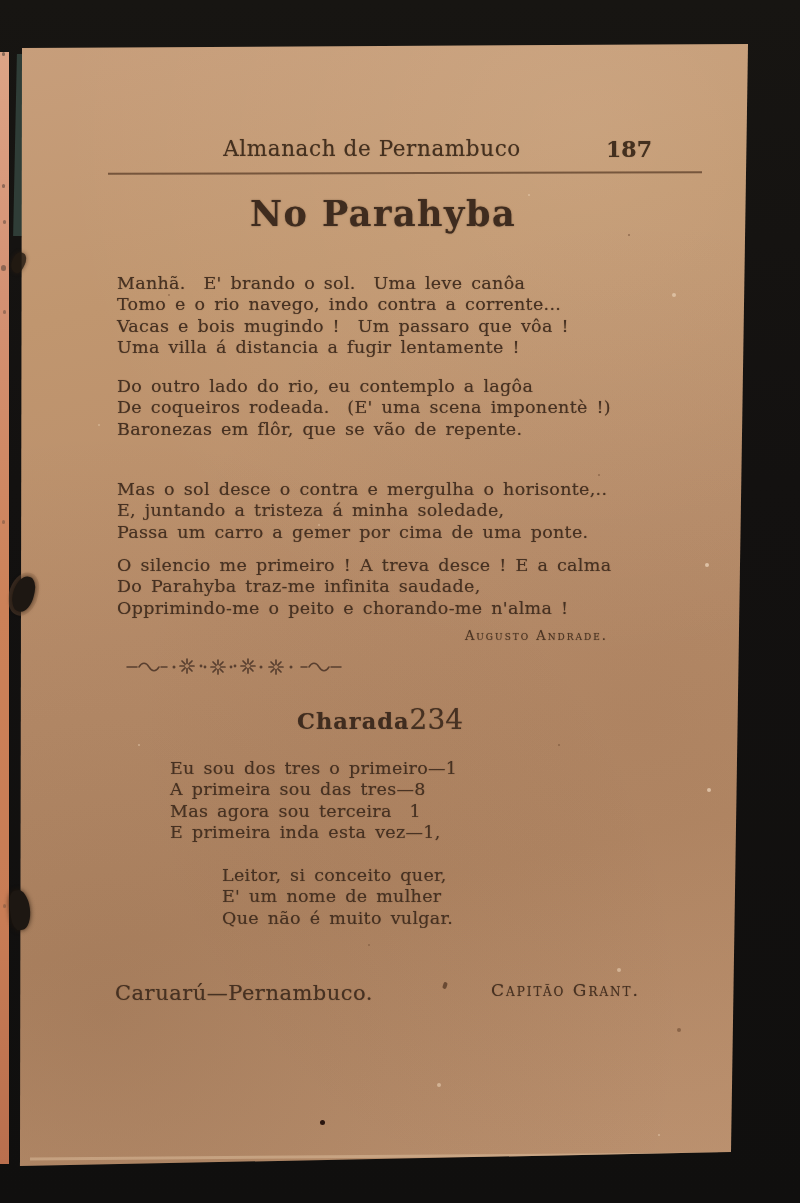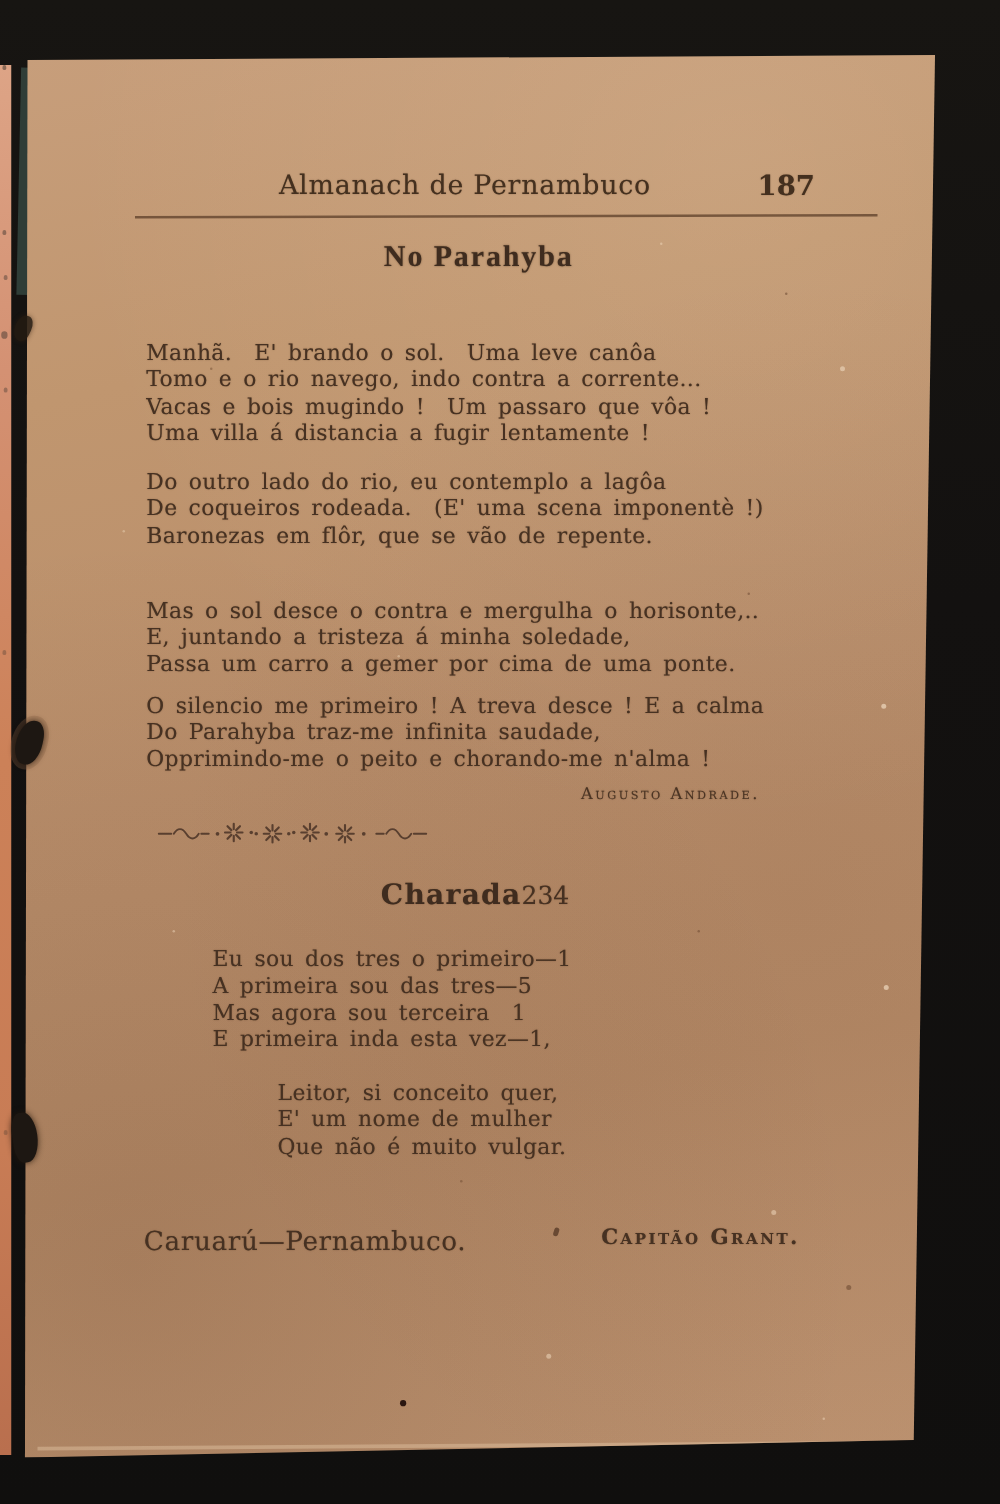--- a/index.html
+++ b/index.html
@@ -69,43 +69,42 @@
     top:92px;left:0;width:100%;text-align:center;transform:translateX(-11px);
     font-size:21.5px;font-weight:normal;letter-spacing:.6px;color:#44301f;
   }
   .hdr-num{top:92px;right:96px;font-size:22px;font-weight:bold;color:#44301f;}
   .hdr-rule{
     position:absolute;top:128px;left:90px;width:594px;height:2px;
     background:rgba(88,58,38,.72);transform:rotate(-0.15deg);
   }
   .poem-title{
     top:149px;left:0;width:100%;text-align:center;
-    font-size:24px;font-weight:bold;letter-spacing:1.5px;color:#3f2c1f;
+    font-size:35px;font-weight:bold;letter-spacing:1.5px;color:#3f2c1f;
     text-shadow:0 0 1.5px rgba(60,38,20,.6);
-    font-family:Liberation Serif, serif;
   }
   .stanza{font-size:17.5px;line-height:21.4px;letter-spacing:.3px;word-spacing:3px;}
   .stanza .line{white-space:pre;}
   .s1{top:229px;left:99px;}
   .s2{top:332px;left:99px;}
   .s3{top:435px;left:99px;}
   .s4{top:511px;left:99px;}
   .author{
     top:584px;right:140px;font-size:13px;font-variant:small-caps;
     letter-spacing:2px;color:#4a3424;
   }
   .divider{position:absolute;top:610px;left:107px;width:220px;height:26px;opacity:.85;}
   .charada-head{top:659px;left:0;width:100%;text-align:center;transform:translateX(-3px);}
   .charada-word{font-size:22.5px;font-weight:bold;letter-spacing:1px;color:#3f2c1f;}
-  .charada-num{font-size:20px;margin-left:0;color:#463122;}
+  .charada-num{font-size:28px;margin-left:0;color:#463122;}
   .c1{top:714px;left:152px;}
   .c2{top:821px;left:204px;}
   .footer-left{top:937px;left:97px;font-size:21px;letter-spacing:.5px;word-spacing:2px;}
   .footer-right{
-    top:936px;right:108px;font-size:17px;font-variant:small-caps;letter-spacing:2px;font-weight:bold;
+    top:936px;right:108px;font-size:17px;font-variant:small-caps;letter-spacing:2px;
   }
   
   .staple{position:absolute;background:#1d1712;box-shadow:0 0 5px rgba(35,22,12,.85);}
   .staple-top{
     left:13px;top:576px;width:21px;height:36px;border-radius:60% 40% 55% 45%;
     transform:rotate(12deg);
     box-shadow:0 0 5px rgba(35,22,12,.85),0 0 0 4px rgba(140,100,70,.3);
   }
   .staple-bottom{
     left:10px;top:890px;width:20px;height:40px;border-radius:45% 55% 60% 40%;
@@ -202,21 +201,21 @@
       <use href="#star" x="123" y="12"></use>
       <use href="#star" x="151" y="13"></use>
     </svg>
 
     <div class="txt charada-head">
       <span class="charada-word">Charada</span><span class="charada-num">234</span>
     </div>
 
     <div class="txt stanza c1">
       <div class="line">Eu sou dos tres o primeiro—1</div>
-      <div class="line">A primeira sou das tres—5</div>
+      <div class="line">A primeira sou das tres—8</div>
       <div class="line">Mas agora sou terceira  1</div>
       <div class="line">E primeira inda esta vez—1,</div>
     </div>
 
     <div class="txt stanza c2">
       <div class="line">Leitor, si conceito quer,</div>
       <div class="line">E' um nome de mulher</div>
       <div class="line">Que não é muito vulgar.</div>
     </div>
 

